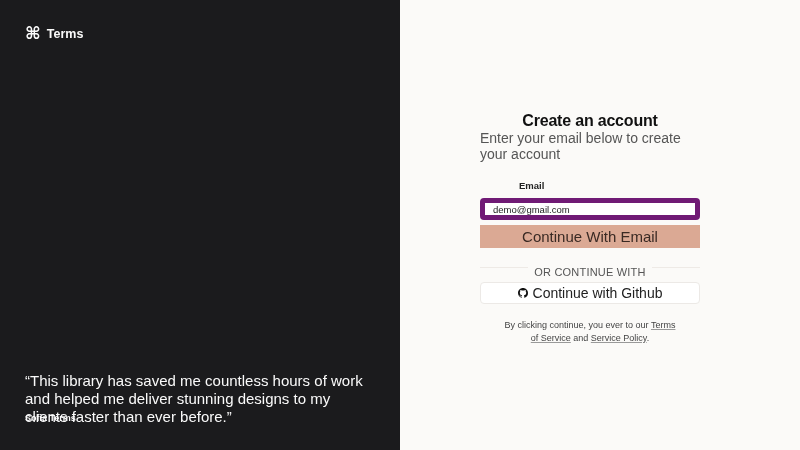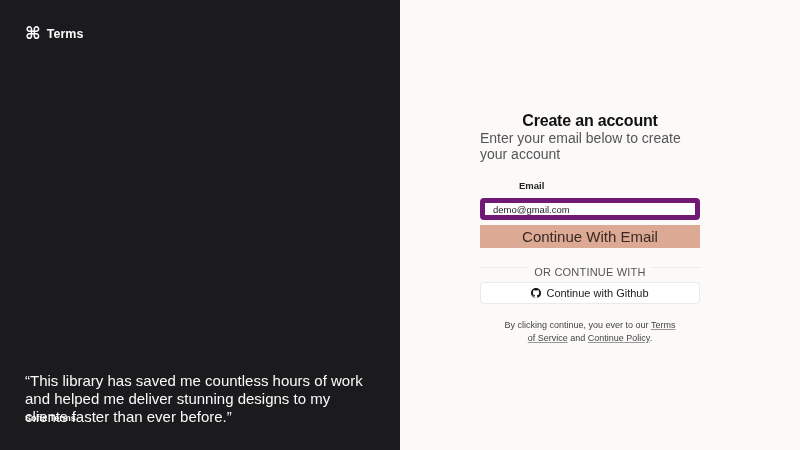--- a/index.html
+++ b/index.html
@@ -13,21 +13,21 @@
   .right { width: 400px; height: 450px; background: #fbfaf8; position: relative; }
   .form { position: absolute; left: 80px; top: 112px; width: 220px; }
   .title { text-align: center; font-size: 16px; font-weight: 700; color: #111; letter-spacing: -0.2px; }
   .subtitle { text-align: left; font-size: 14px; color: #555; margin-top: 0; }
   .label { font-size: 9.5px; font-weight: 600; color: #222; margin-top: 18px; padding-left: 39px; }
   .input { display: block; width: 220px; height: 22px; margin-top: 7px; border: 5px solid #701a75; border-radius: 4px; background: #fff; font-size: 9.5px; padding: 0 8px; color: #222; font-family: inherit; outline: none; }
   .btn-primary { display: block; width: 220px; height: 23px; margin-top: 5px; border: none; border-radius: 0; background: #dba994; color: #3a2a24; font-size: 15px; font-family: inherit; cursor: pointer; }
   .divider { position: relative; margin-top: 14px; height: 10px; text-align: center; }
   .divider::before { content: ""; position: absolute; left: 0; right: 0; top: 5px; border-top: 1px solid #eeeae6; }
   .divider span { position: relative; background: #fbfaf8; padding: 0 6px; font-size: 11px; color: #555; letter-spacing: 0.2px; }
-  .btn-github { display: flex; align-items: center; justify-content: center; gap: 5px; width: 220px; height: 22px; margin-top: 10px; border: 1px solid #ece9e6; border-radius: 4px; background: #fff; color: #222; font-size: 11px; font-family: inherit; cursor: pointer; }
+  .btn-github { display: flex; align-items: center; justify-content: center; gap: 5px; width: 220px; height: 22px; margin-top: 10px; border: 1px solid #ece9e6; border-radius: 4px; background: #fff; color: #222; font-size: 14px; font-family: inherit; cursor: pointer; }
   .terms { text-align: center; font-size: 9px; line-height: 13px; color: #444; margin-top: 15px; padding: 0 20px; }
   .terms a { color: #444; text-decoration: underline; text-decoration-color: #999; }
 </style>
 </head>
 <body>
 
 <div class="left">
   <div class="logo">
     <span class="logo-icon">⌘</span>
     <span>Terms</span>
@@ -45,15 +45,15 @@
     <button class="btn-primary">Continue With Email</button>
     <div class="divider">
       <span>OR CONTINUE WITH</span>
     </div>
     <button class="btn-github">
       <svg width="10" height="10" viewBox="0 0 16 16">
           <path fill="#111" d="M8 0C3.58 0 0 3.58 0 8c0 3.54 2.29 6.53 5.47 7.59.4.07.55-.17.55-.38 0-.19-.01-.82-.01-1.49-2.01.37-2.53-.49-2.69-.94-.09-.23-.48-.94-.82-1.13-.28-.15-.68-.52-.01-.53.63-.01 1.08.58 1.23.82.72 1.21 1.87.87 2.33.66.07-.52.28-.87.51-1.07-1.78-.2-3.64-.89-3.64-3.95 0-.87.31-1.59.82-2.15-.08-.2-.36-1.02.08-2.12 0 0 .67-.21 2.2.82.64-.18 1.32-.27 2-.27.68 0 1.36.09 2 .27 1.53-1.04 2.2-.82 2.2-.82.44 1.1.16 1.92.08 2.12.51.56.82 1.27.82 2.15 0 3.07-1.87 3.75-3.65 3.95.29.25.54.73.54 1.48 0 1.07-.01 1.93-.01 2.2 0 .21.15.46.55.38A8.013 8.013 0 0016 8c0-4.42-3.58-8-8-8z"></path>
         </svg>
       <span>Continue with Github</span>
     </button>
-    <p class="terms"><span>By clicking continue, you ever to our </span><a href="#">Terms of Service</a><span> and </span><a href="#">Continue Policy</a><span>.</span></p>
+    <p class="terms"><span>By clicking continue, you ever to our </span><a href="#">Terms of Service</a><span> and </span><a href="#">Service Policy</a><span>.</span></p>
   </div>
 </div>
 
 </body></html>

